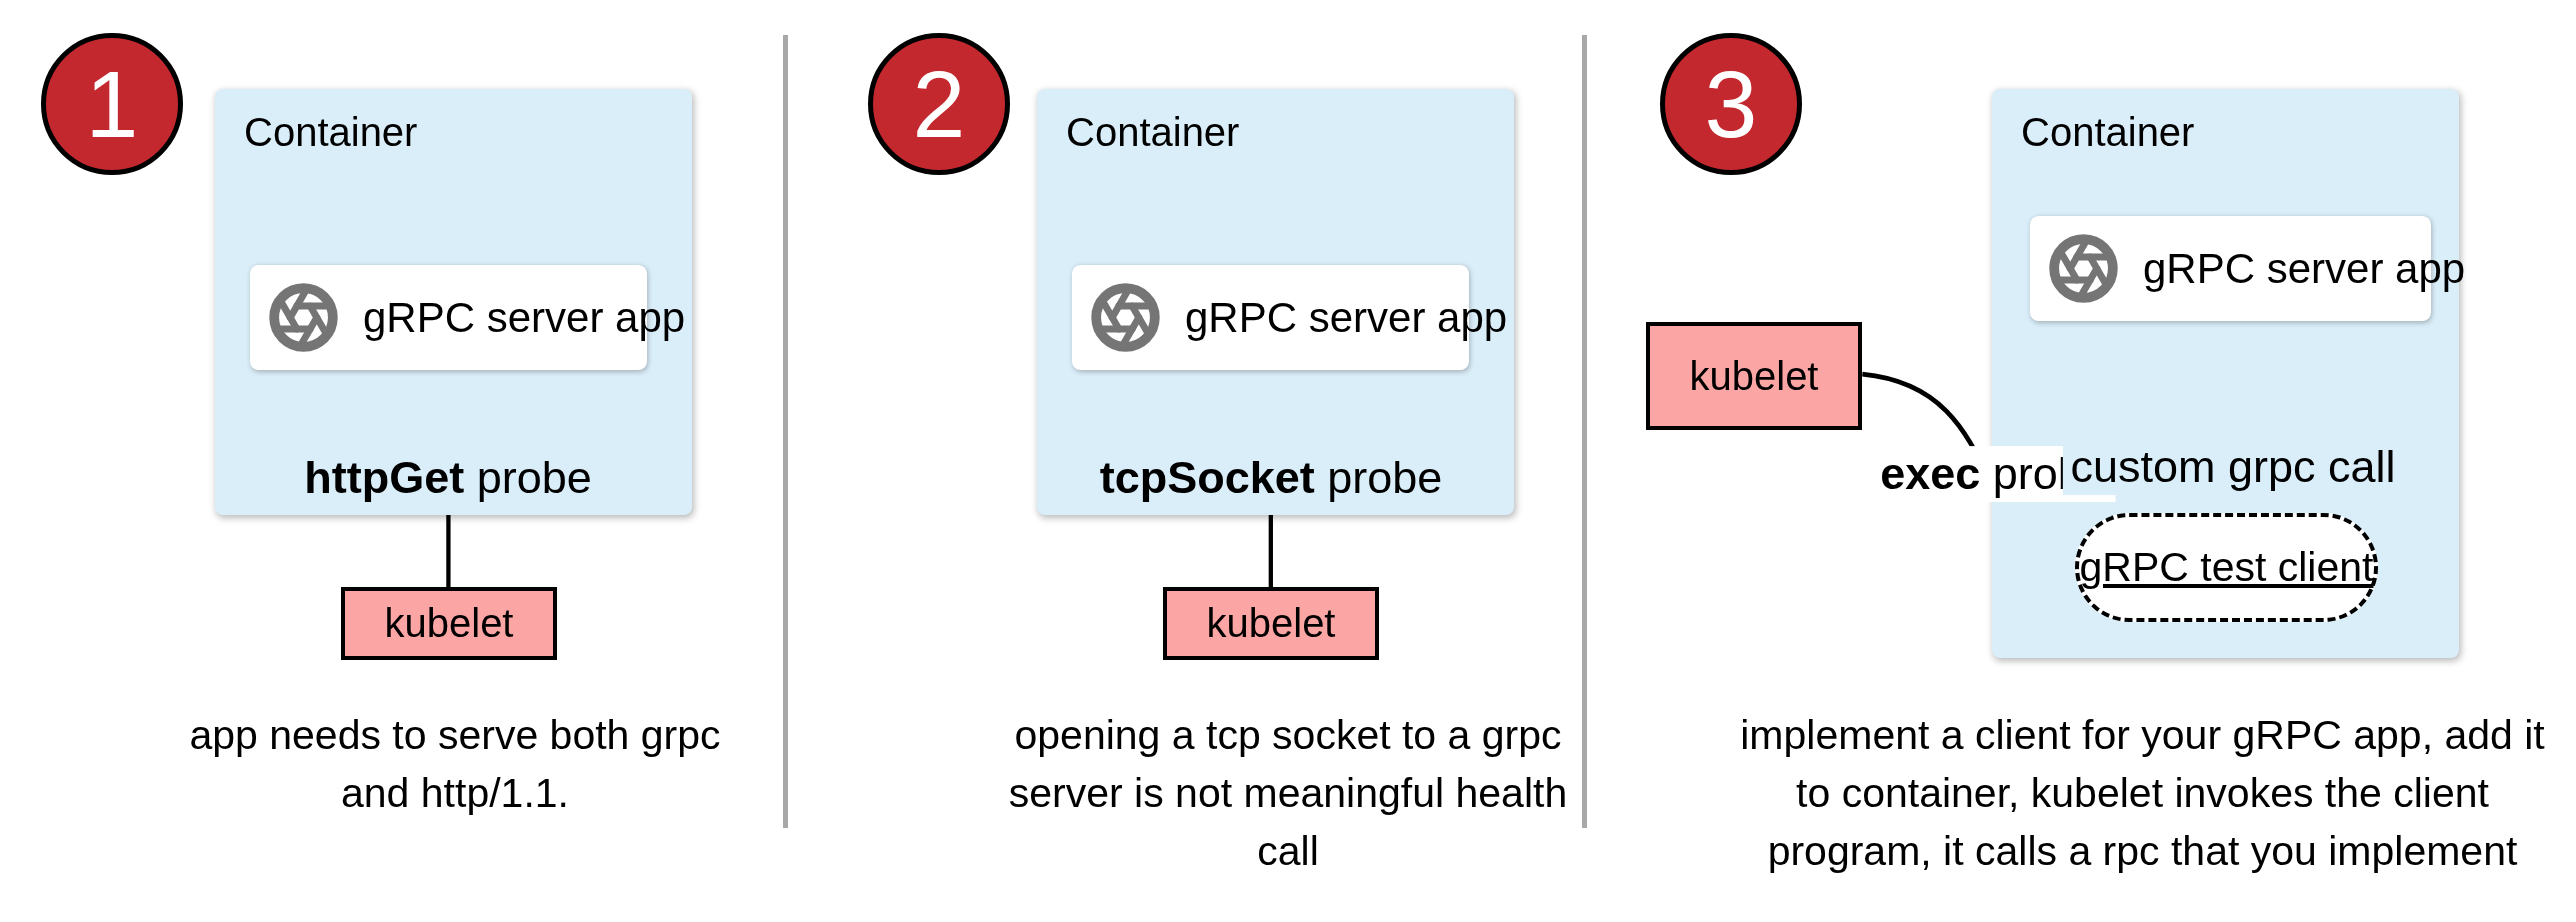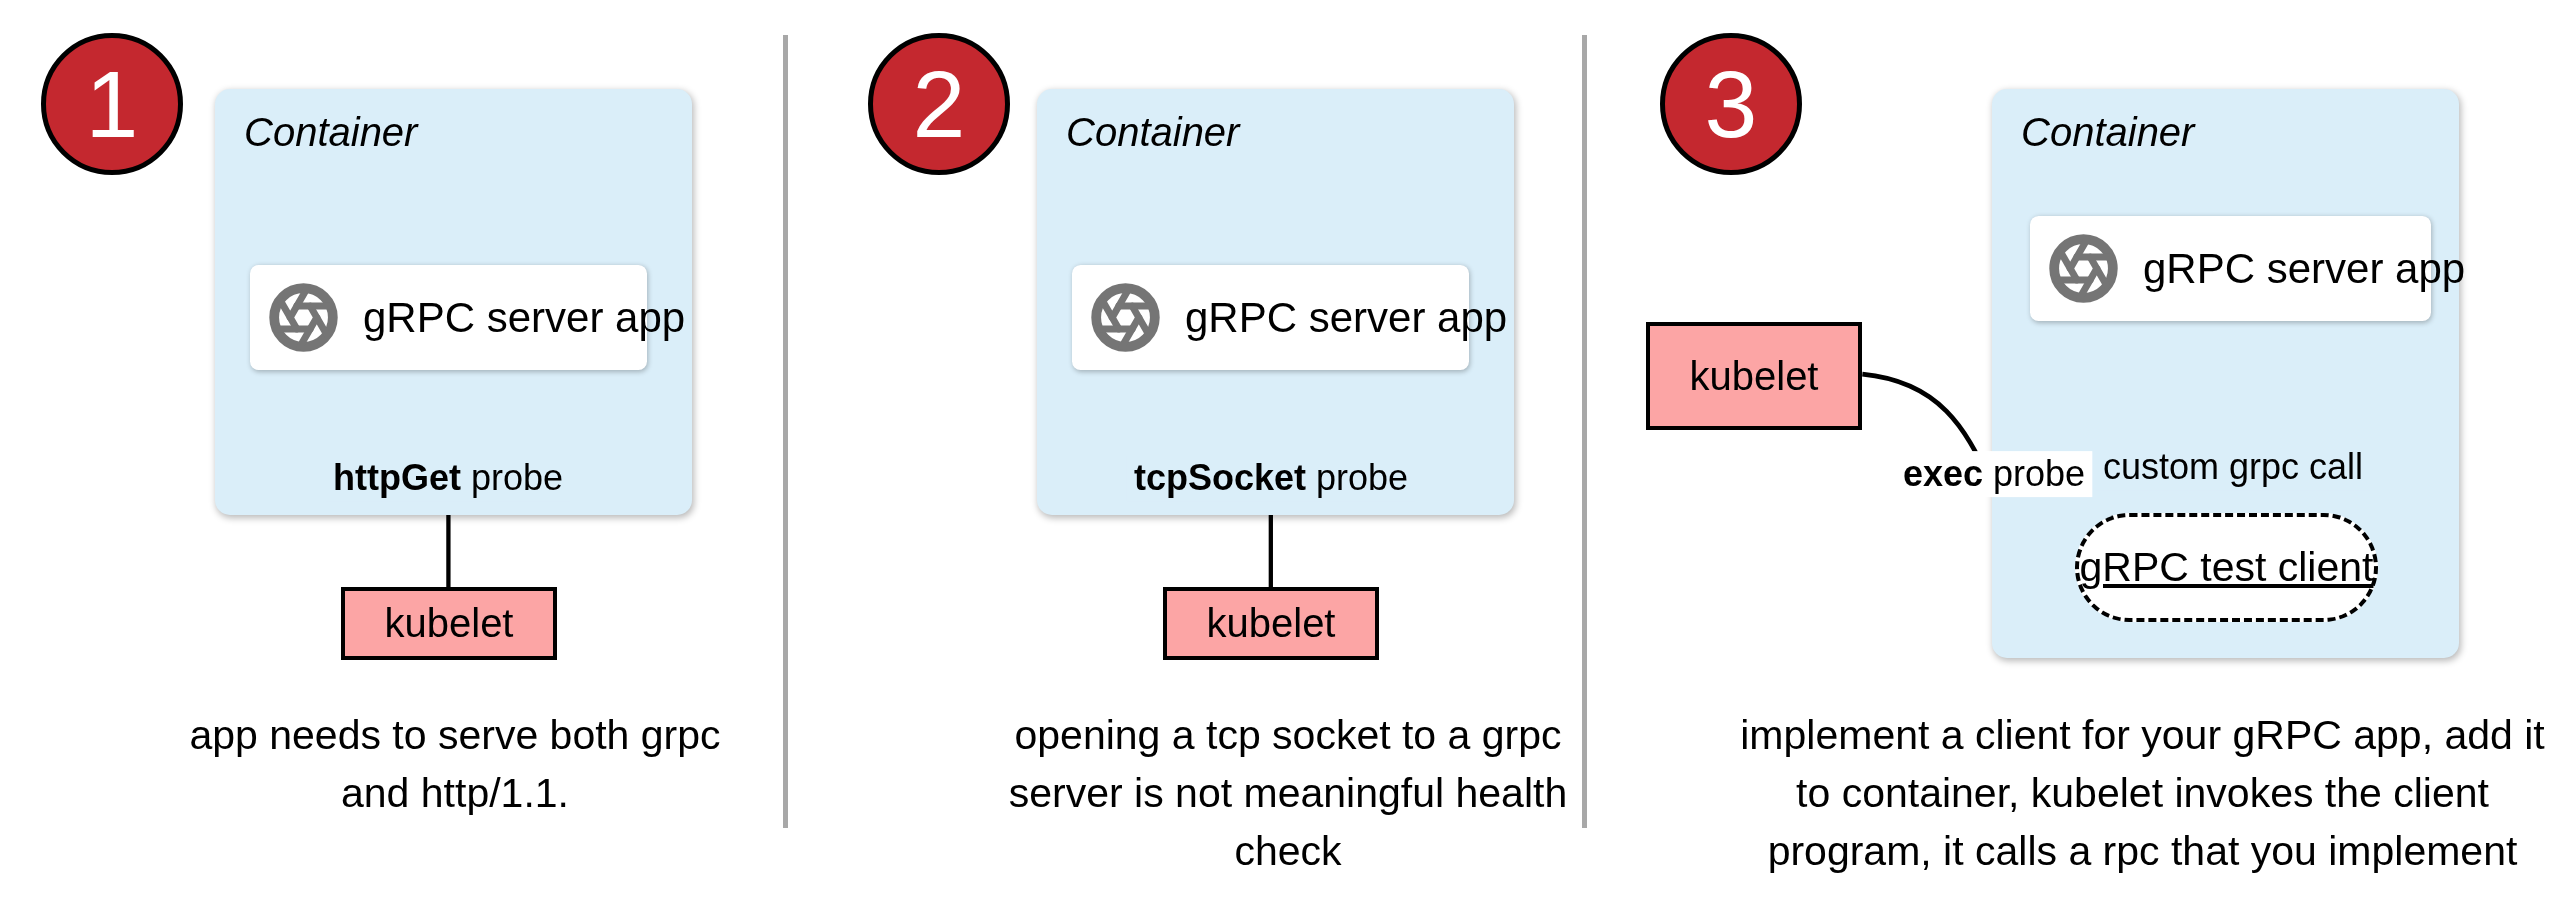--- a/index.html
+++ b/index.html
@@ -6,33 +6,33 @@
   body{width:2576px;height:923px;position:relative;overflow:hidden;
        font-family:"Liberation Sans",sans-serif;color:#000;}
   .abs{position:absolute;}
   
   .badge{width:132px;height:132px;border-radius:50%;border:5.7px solid #000;
          background:#c4282f;color:#fff;display:flex;align-items:center;justify-content:center;
          font-size:95px;font-weight:400;line-height:1;}
   
   .divider{width:4.8px;background:#a8a8a8;top:35px;height:793px;}
   
-  .container-box{background:#daeef9;border-radius:15px;
-                 box-shadow:1.9px 2.9px 7.6px rgba(0,0,0,0.28);font-style:italic;}
+  .container-box{background:#daeef9;border-radius:8px;
+                 box-shadow:1.9px 2.9px 7.6px rgba(0,0,0,0.28);}
   .container-label{position:absolute;left:29px;top:21px;font-size:40px;}
   
   .app-box{background:#ffffff;border-radius:8.6px;box-shadow:1px 1.9px 5.7px rgba(0,0,0,0.25);
            display:flex;align-items:center;padding:0 19px;box-sizing:border-box;gap:25px;text-align:right;}
   .app-box .label{font-size:42px;white-space:nowrap;}
   .aperture{flex:0 0 auto;}
   
   .kubelet{background:#fca5a5;border:4.8px solid #000;box-sizing:border-box;
            display:flex;align-items:center;justify-content:center;font-size:40px;}
   
-  .edge-label{font-size:36px;white-space:nowrap;transform:translate(-50%,-50%);
+  .edge-label{font-size:45px;white-space:nowrap;transform:translate(-50%,-50%);
               padding:1.9px 7.6px;text-align:center;}
   .edge-label b{font-weight:bold;}
   .on-blue{background:#daeef9;}
   .on-white{background:#ffffff;}
   
   .pill{background:#fff;border:4.8px dashed #000;border-radius:57px;box-sizing:border-box;
         display:flex;align-items:center;justify-content:center;font-size:41px;text-decoration:underline;}
   
   .caption{font-size:41px;line-height:58px;text-align:center;}
   .caption div{white-space:nowrap;}
@@ -116,21 +116,21 @@
 </div>
 <div class="abs edge-label on-blue" style="left:1271px;top:478px;">
   <b>tcpSocket</b><span> probe</span>
 </div>
 <div class="abs kubelet" style="left:1163px;top:587px;width:216px;height:73px;">
   <span>kubelet</span>
 </div>
 <div class="abs caption" style="left:1002px;top:706px;width:572px;">
   <div>opening a tcp socket to a grpc</div>
   <div>server is not meaningful health</div>
-  <div>check</div>
+  <div>call</div>
 </div>
 
 <div class="abs container-box" style="left:1992px;top:89px;width:467px;height:569px;">
   <div class="container-label">Container</div>
 </div>
 <div class="abs app-box" style="left:2030px;top:216px;width:401px;height:105px;">
   <svg class="aperture" width="69" height="69" viewBox="0 0 24 24" fill="none" stroke="#757575" stroke-linecap="round" stroke-linejoin="round">
     <circle cx="12" cy="12" r="10.2" stroke-width="3.4"></circle>
     <g stroke-width="2.4">
       <line x1="14.31" y1="8" x2="20.05" y2="17.94"></line>

